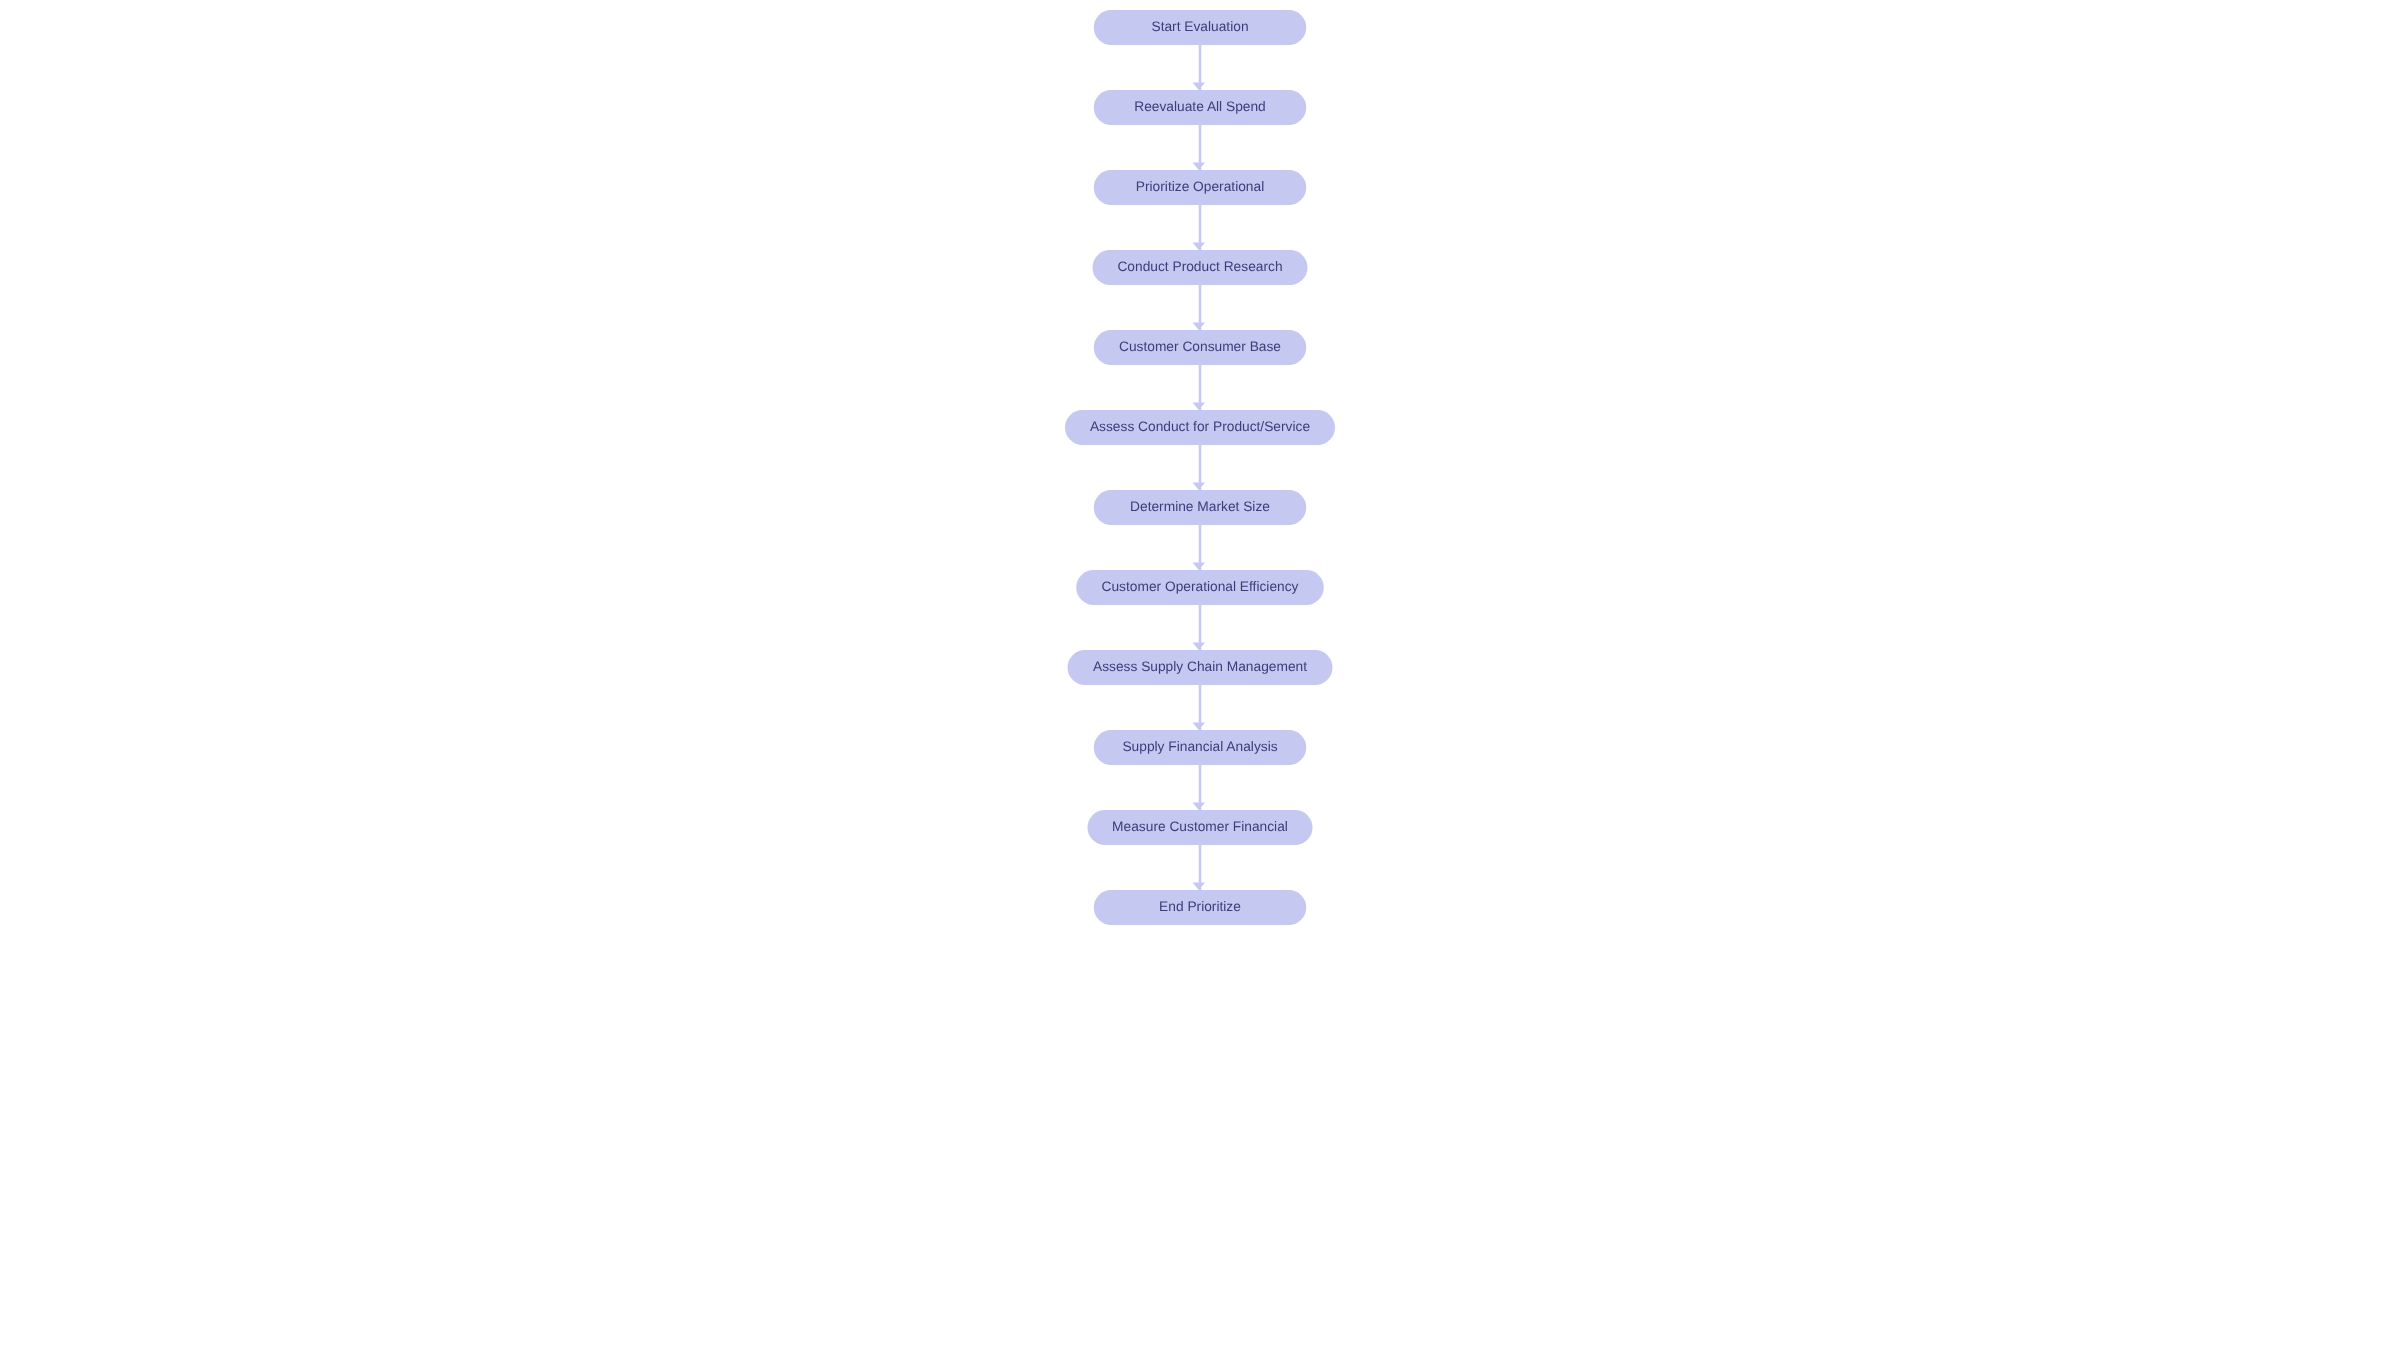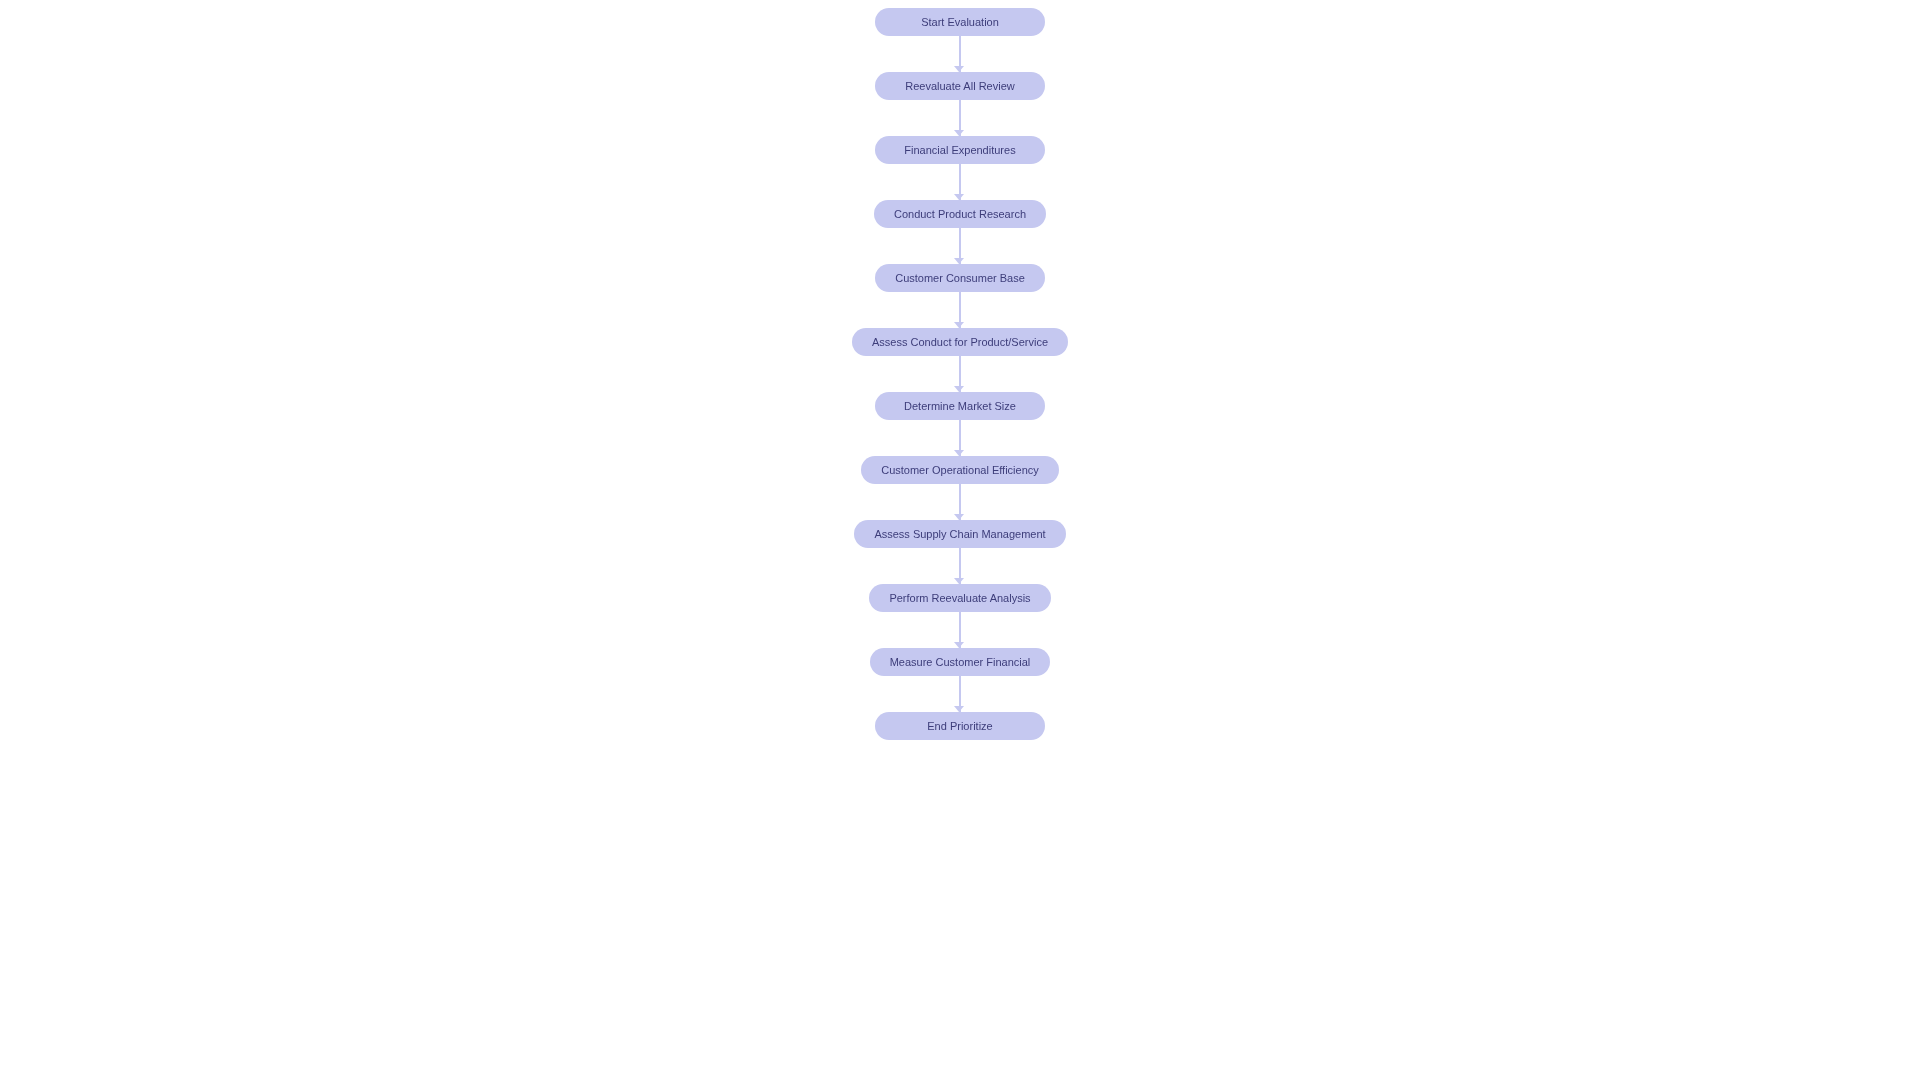--- a/index.html
+++ b/index.html
@@ -67,45 +67,45 @@
     }
   </style>
 </head>
 <body>
 
 <div class="flowchart-container">
 
   <div class="flow-node wide">Start Evaluation</div>
   <div class="flow-connector"></div>
 
-  <div class="flow-node wide">Reevaluate All Review</div>
+  <div class="flow-node wide">Reevaluate All Spend</div>
   <div class="flow-connector"></div>
 
-  <div class="flow-node wide">Financial Expenditures</div>
+  <div class="flow-node wide">Prioritize Operational</div>
   <div class="flow-connector"></div>
 
   <div class="flow-node wide">Conduct Product Research</div>
   <div class="flow-connector"></div>
 
   <div class="flow-node wide">Customer Consumer Base</div>
   <div class="flow-connector"></div>
 
   <div class="flow-node wide">Assess Conduct for Product/Service</div>
   <div class="flow-connector"></div>
 
   <div class="flow-node wide">Determine Market Size</div>
   <div class="flow-connector"></div>
 
   <div class="flow-node wide">Customer Operational Efficiency</div>
   <div class="flow-connector"></div>
 
   <div class="flow-node wide">Assess Supply Chain Management</div>
   <div class="flow-connector"></div>
 
-  <div class="flow-node wide">Perform Reevaluate Analysis</div>
+  <div class="flow-node wide">Supply Financial Analysis</div>
   <div class="flow-connector"></div>
 
   <div class="flow-node wide">Measure Customer Financial</div>
   <div class="flow-connector"></div>
 
   <div class="flow-node wide">End Prioritize</div>
 
 </div>
 
 </body></html>

